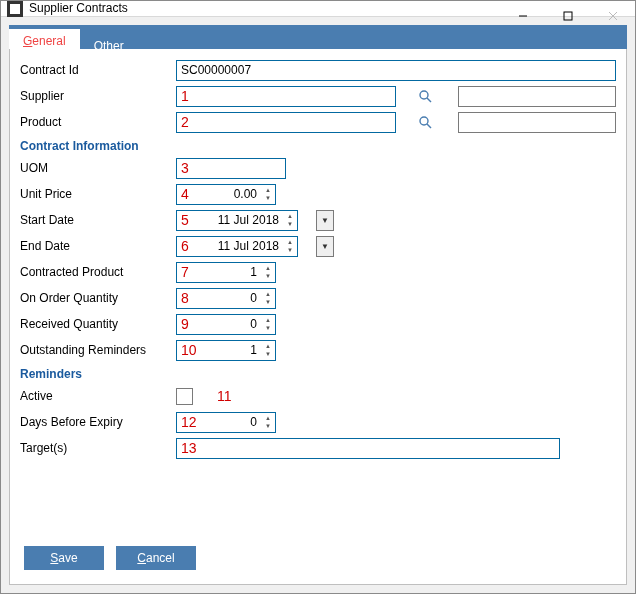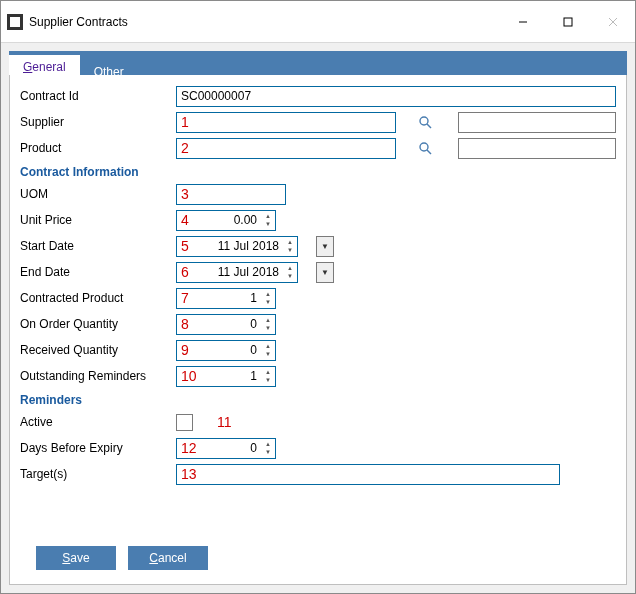--- a/index.html
+++ b/index.html
@@ -14,24 +14,24 @@
   .window {
     width: 636px;
     height: 594px;
     border: 1px solid #8a8a8a;
     background: #f0f0f0;
     display: flex;
     flex-direction: column;
     position: relative;
   }
   .titlebar {
-    height: 42px;
-    background: #fff;
-    display: flex;
-    align-items: center;
+    height: 16px;
+    background: #fff;
+    display: flex;
+    align-items: flex-start;
     border-bottom: 1px solid #d9d9d9;
   }
   .titlebar .app-icon {
     width: 16px; height: 16px;
     margin: 0 6px;
     background: #333;
     display: inline-block;
     position: relative;
   }
   .titlebar .app-icon::after{
@@ -62,21 +62,21 @@
   .tab {
     padding: 3px 14px 0 14px;
     color: #fff;
     font-size: 12px;
     height: 39px;
     display: flex;
     align-items: center;
   }
   .tab.active {
     background: #fff;
-    color: #4c1d95;
+    color: #ef4444;
     border-top: 2px solid #4a7db0;
     margin-top: 2px;
     height: 22px;
   }
   .tab .ul { text-decoration: underline; }
   .tab-panel {
     flex: 1;
     background: #fff;
     border: 1px solid #bfbfbf;
     border-top: none;
@@ -367,21 +367,21 @@
         </div>
       </div>
 
       <div class="row">
         <div class="lbl">Target(s)</div>
         <div class="field" style="width:384px;">
           <span class="annot">13</span>
         </div>
       </div>
 
-      <div class="buttons-row" style="position:absolute; bottom:6px; left:16px;">
+      <div class="buttons-row" style="position:absolute; bottom:6px; left:4px;">
         <div class="btn">
             <span><span class="ul">S</span>ave</span>
           </div>
         <div class="btn">
             <span><span class="ul">C</span>ancel</span>
           </div>
       </div>
     </div>
   </div>
 </div>

